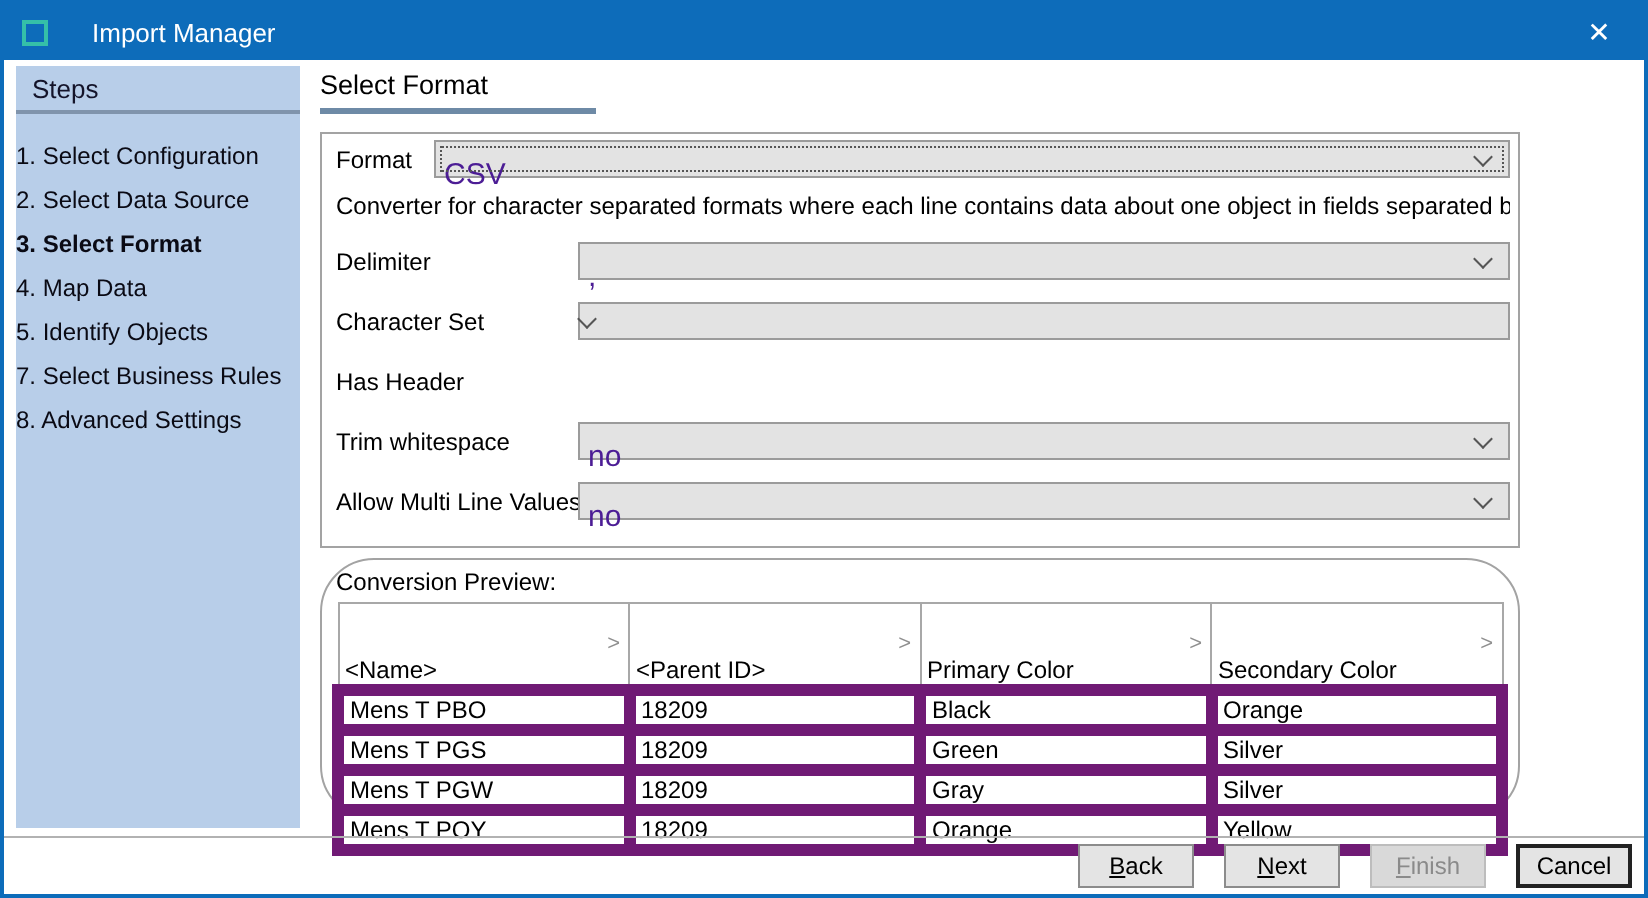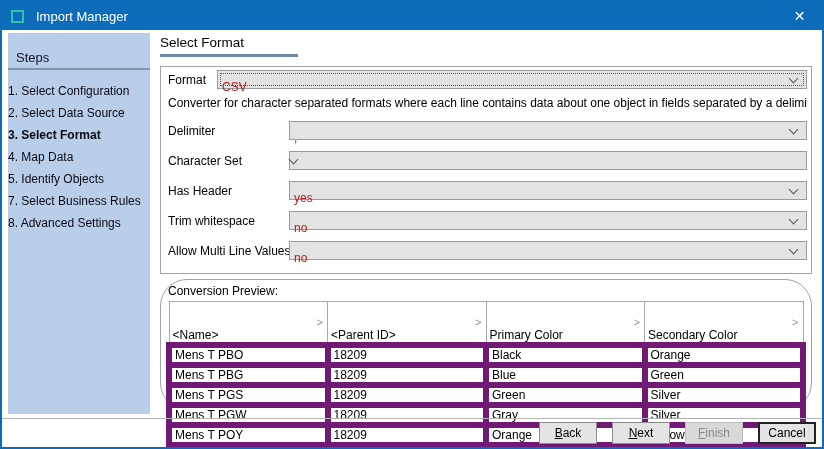--- a/index.html
+++ b/index.html
@@ -9,46 +9,46 @@
   }
   *{box-sizing:border-box; margin:0; padding:0;}
   body{font-family:"Liberation Sans","DejaVu Sans",sans-serif; background:#888; }
   .window{position:relative; width:824px; height:449px; background:#fff;
           border:2px solid var(--c-window-border); overflow:hidden;}
   
   .titlebar{position:absolute; left:0; top:0; right:0; height:28px;
             background:var(--c-titlebar); display:flex; align-items:center;}
   .app-icon{width:13px; height:13px; border:2px solid var(--c-app-icon-teal);
             margin-left:9px; flex:0 0 auto;}
-  .win-title{color:#fff; font-size:13px; margin-left:12px; flex:1;}
+  .win-title{color:#fff; font-size:13px; margin-left:22px; flex:1;}
   .close-btn{width:45px; height:28px; color:#fff; font-size:14px; display:flex;
              align-items:center; justify-content:center; cursor:default;}
   
   .sidebar{position:absolute; left:6px; top:31px; width:142px; height:381px;
            background:var(--c-sidebar-bg);}
-  .steps-header{font-size:13px; color:#14142a; padding:17px 0 3px 8px;
+  .steps-header{font-size:13px; color:#14142a; padding:4px 0 3px 8px;
                 border-bottom:2px solid var(--c-sidebar-divider);}
   .steps-list{padding-top:10px;}
   .step-item{font-size:12px; color:#0a0a14; padding-left:0; height:22px; line-height:22px;
              white-space:nowrap;}
   .step-item.active{font-weight:bold;}
   
   .main-heading{position:absolute; left:158px; top:33px;}
   .main-heading .txt{font-size:13.5px; color:#000;}
   .main-heading .rule{width:138px; height:3px; background:var(--c-heading-divider); margin-top:4px;}
-  .gb{position:absolute; left:158px; width:652px; border:1px solid #a3a3a3; background:#fff;}
+  .gb{position:absolute; left:158px; width:600px; border:1px solid #a3a3a3; background:#fff;}
   .gb1{top:64px; height:208px;}
   .gb2{top:277px; height:131px;border-radius:27px;}
   .flabel{font-size:12px; color:#000; white-space:nowrap;}
   .frow{position:absolute; left:7px; right:4px; top:3px; height:19px;}
   .frow .flabel{position:absolute; left:0; top:3px;}
   .dropdown{position:absolute; top:0; bottom:0; background:var(--c-dropdown-bg);
             border:1px solid #9b9b9b; display:flex; align-items:center;}
   .format-dd{left:49px; right:0;}
-  .dd-value{flex:1; font-size:12px; color:#b91c1c; padding-left:4px; line-height:17px;
+  .dd-value{flex:1; font-size:15px; color:#4c1d95; padding-left:4px; line-height:17px;
             white-space:nowrap; overflow:hidden;margin-top:16px;}
   .chev{width:7px; height:7px; border-right:1.4px solid #565656; border-bottom:1.4px solid #565656;
         transform:rotate(45deg); margin:-3px 9px 0 0; flex:0 0 auto;}
   .focus-rect{position:absolute; left:2px; right:2px; top:2px; bottom:2px;
               border:1px dotted #555; pointer-events:none;}
   .desc{position:absolute; left:7px; right:4px; top:29px; font-size:12px; color:#000;
         white-space:nowrap; overflow:hidden;}
   .field-row{position:absolute; left:7px; right:4px; height:19px;}
   .field-row .flabel{position:absolute; left:0; top:3px;}
   .field-row .dropdown{left:121px; right:0;}
@@ -121,24 +121,20 @@
           </div>
         </div>
         <div class="field-row" style="top: 84px;">
           <span class="flabel">Character Set</span>
           <div class="dropdown">
             <span class="chev"></span>
           </div>
         </div>
         <div class="field-row" style="top: 114px;">
           <span class="flabel">Has Header</span>
-          <div class="dropdown">
-            <span class="dd-value">yes</span>
-            <span class="chev"></span>
-          </div>
         </div>
         <div class="field-row" style="top: 144px;">
           <span class="flabel">Trim whitespace</span>
           <div class="dropdown">
             <span class="dd-value">no</span>
             <span class="chev"></span>
           </div>
         </div>
         <div class="field-row" style="top: 174px;">
           <span class="flabel">Allow Multi Line Values</span>
@@ -180,26 +176,20 @@
               </span>
             </th>
           </tr>
         </thead>
       <tbody id="ptable-body">
           <tr>
             <td>Mens T PBO</td>
             <td>18209</td>
             <td>Black</td>
             <td>Orange</td>
-          </tr>
-          <tr>
-            <td>Mens T PBG</td>
-            <td>18209</td>
-            <td>Blue</td>
-            <td>Green</td>
           </tr>
           <tr>
             <td>Mens T PGS</td>
             <td>18209</td>
             <td>Green</td>
             <td>Silver</td>
           </tr>
           <tr>
             <td>Mens T PGW</td>
             <td>18209</td>

